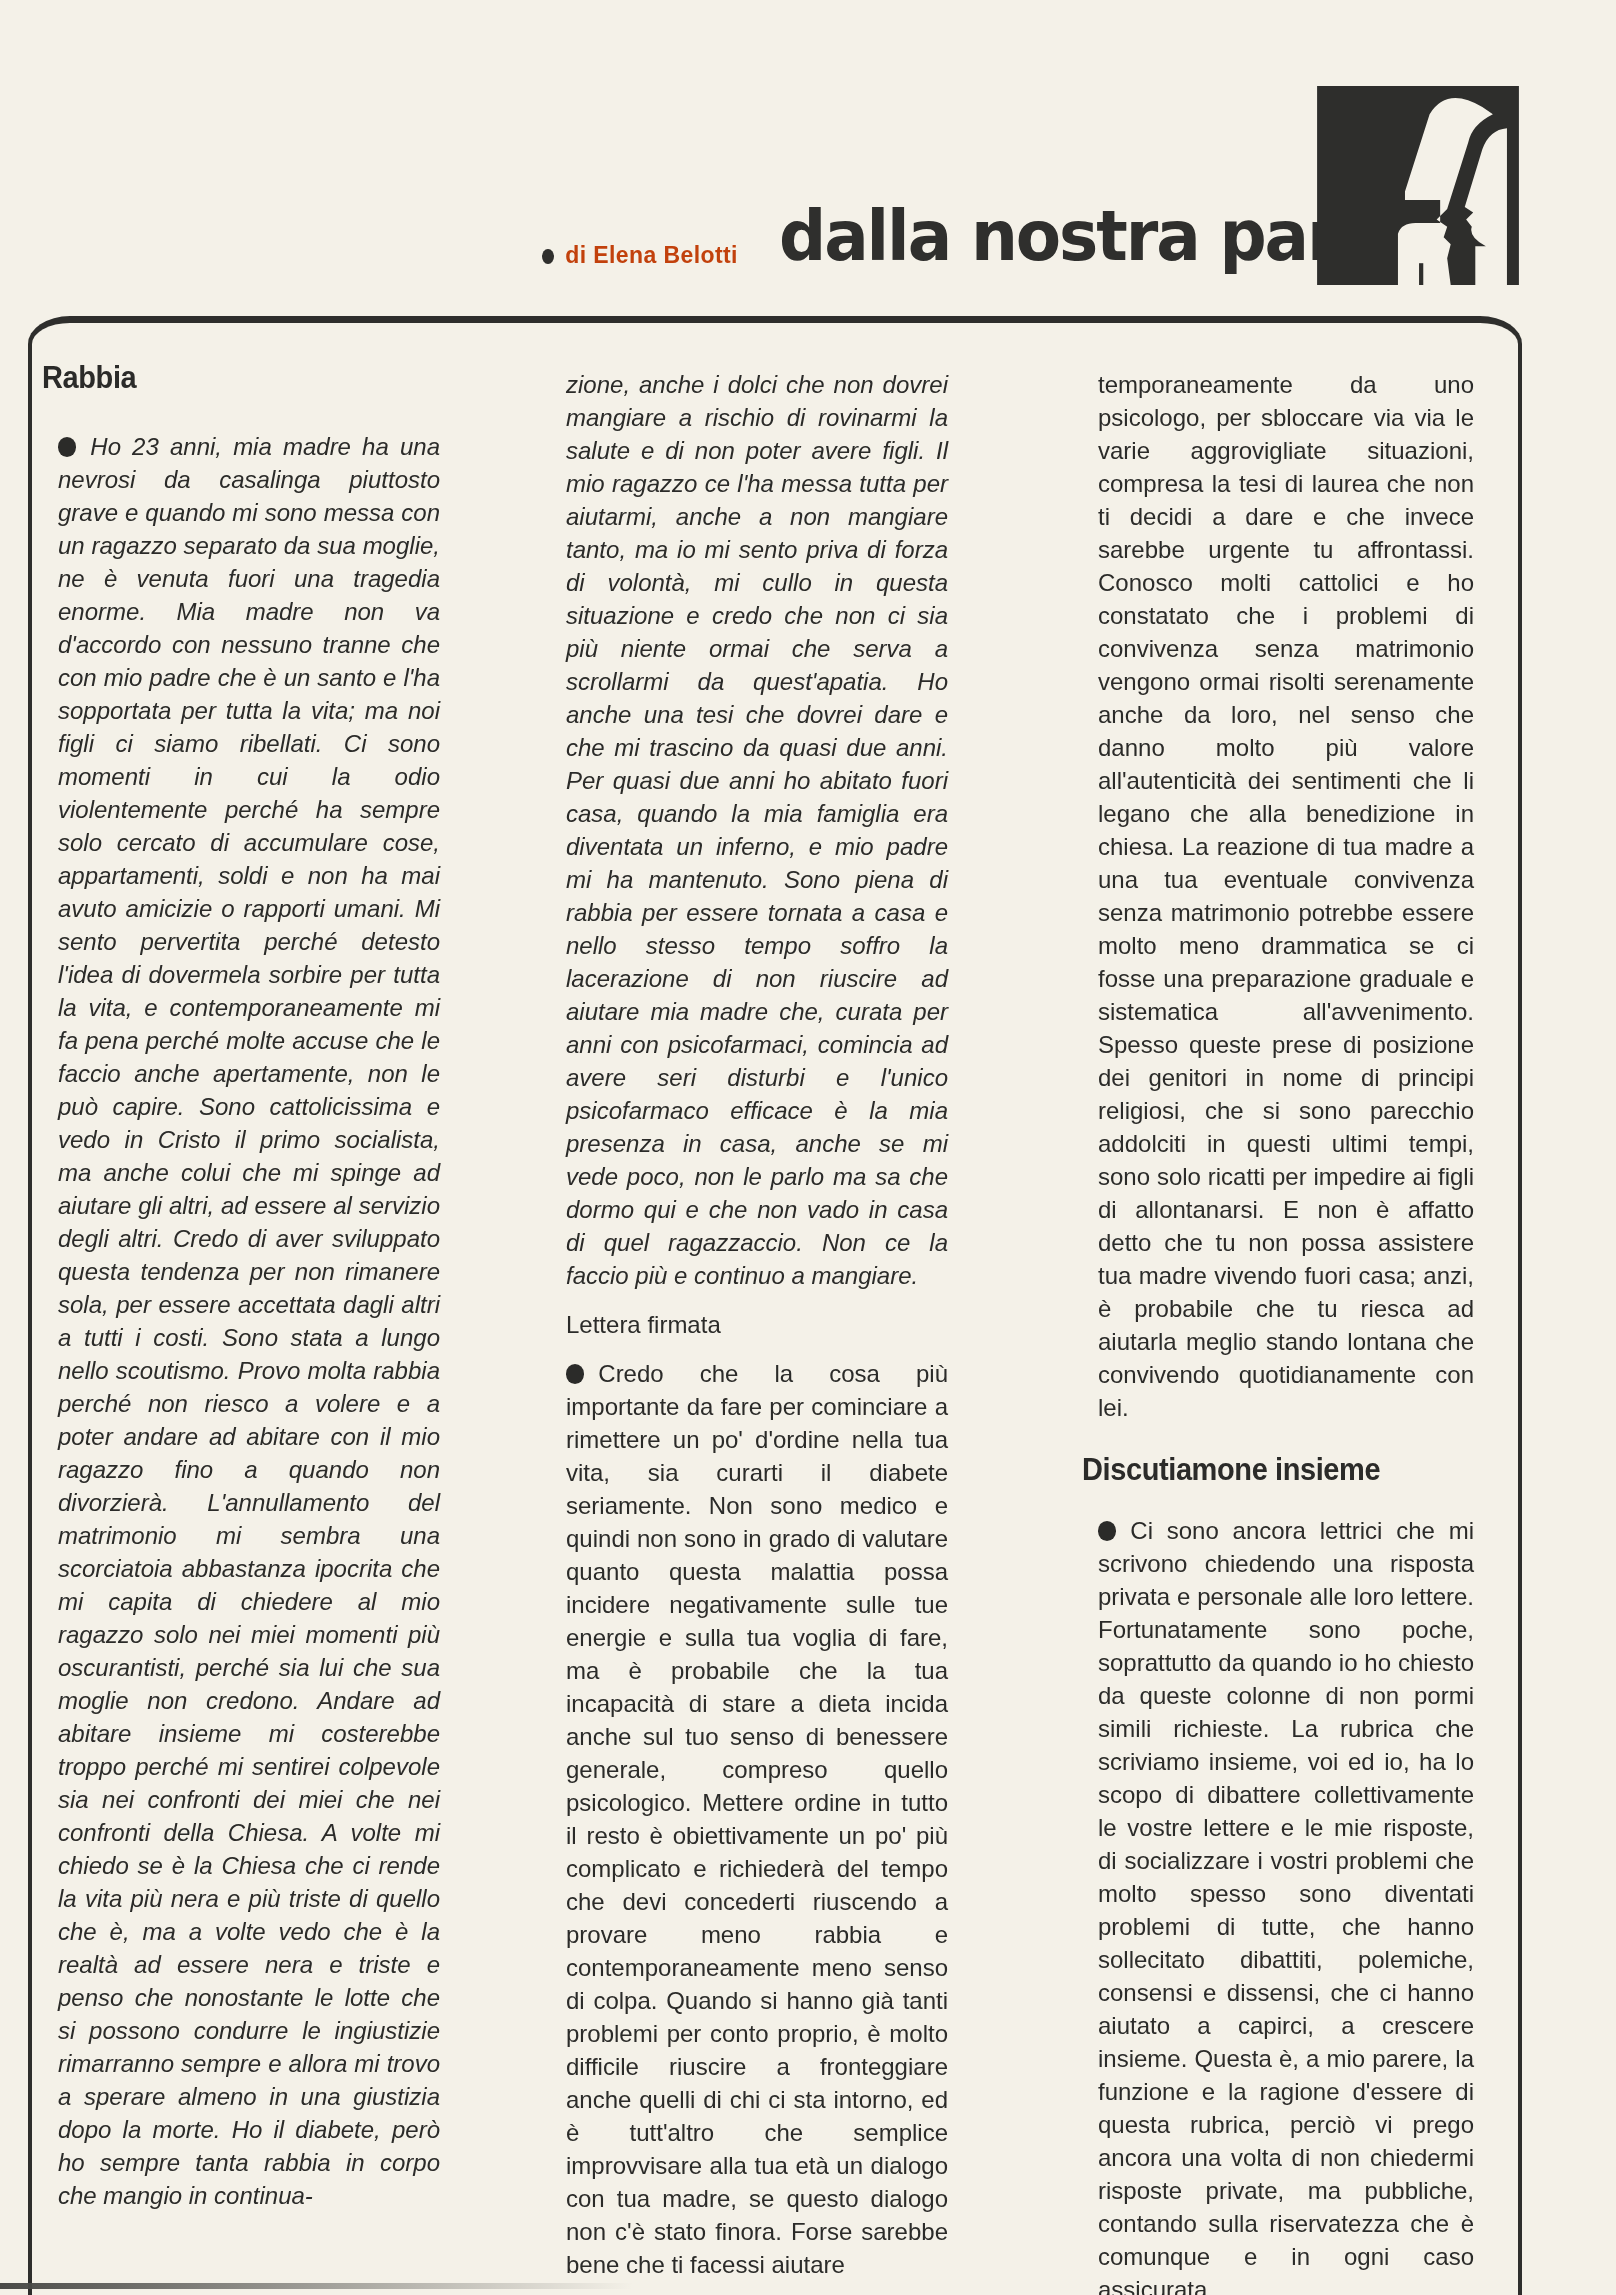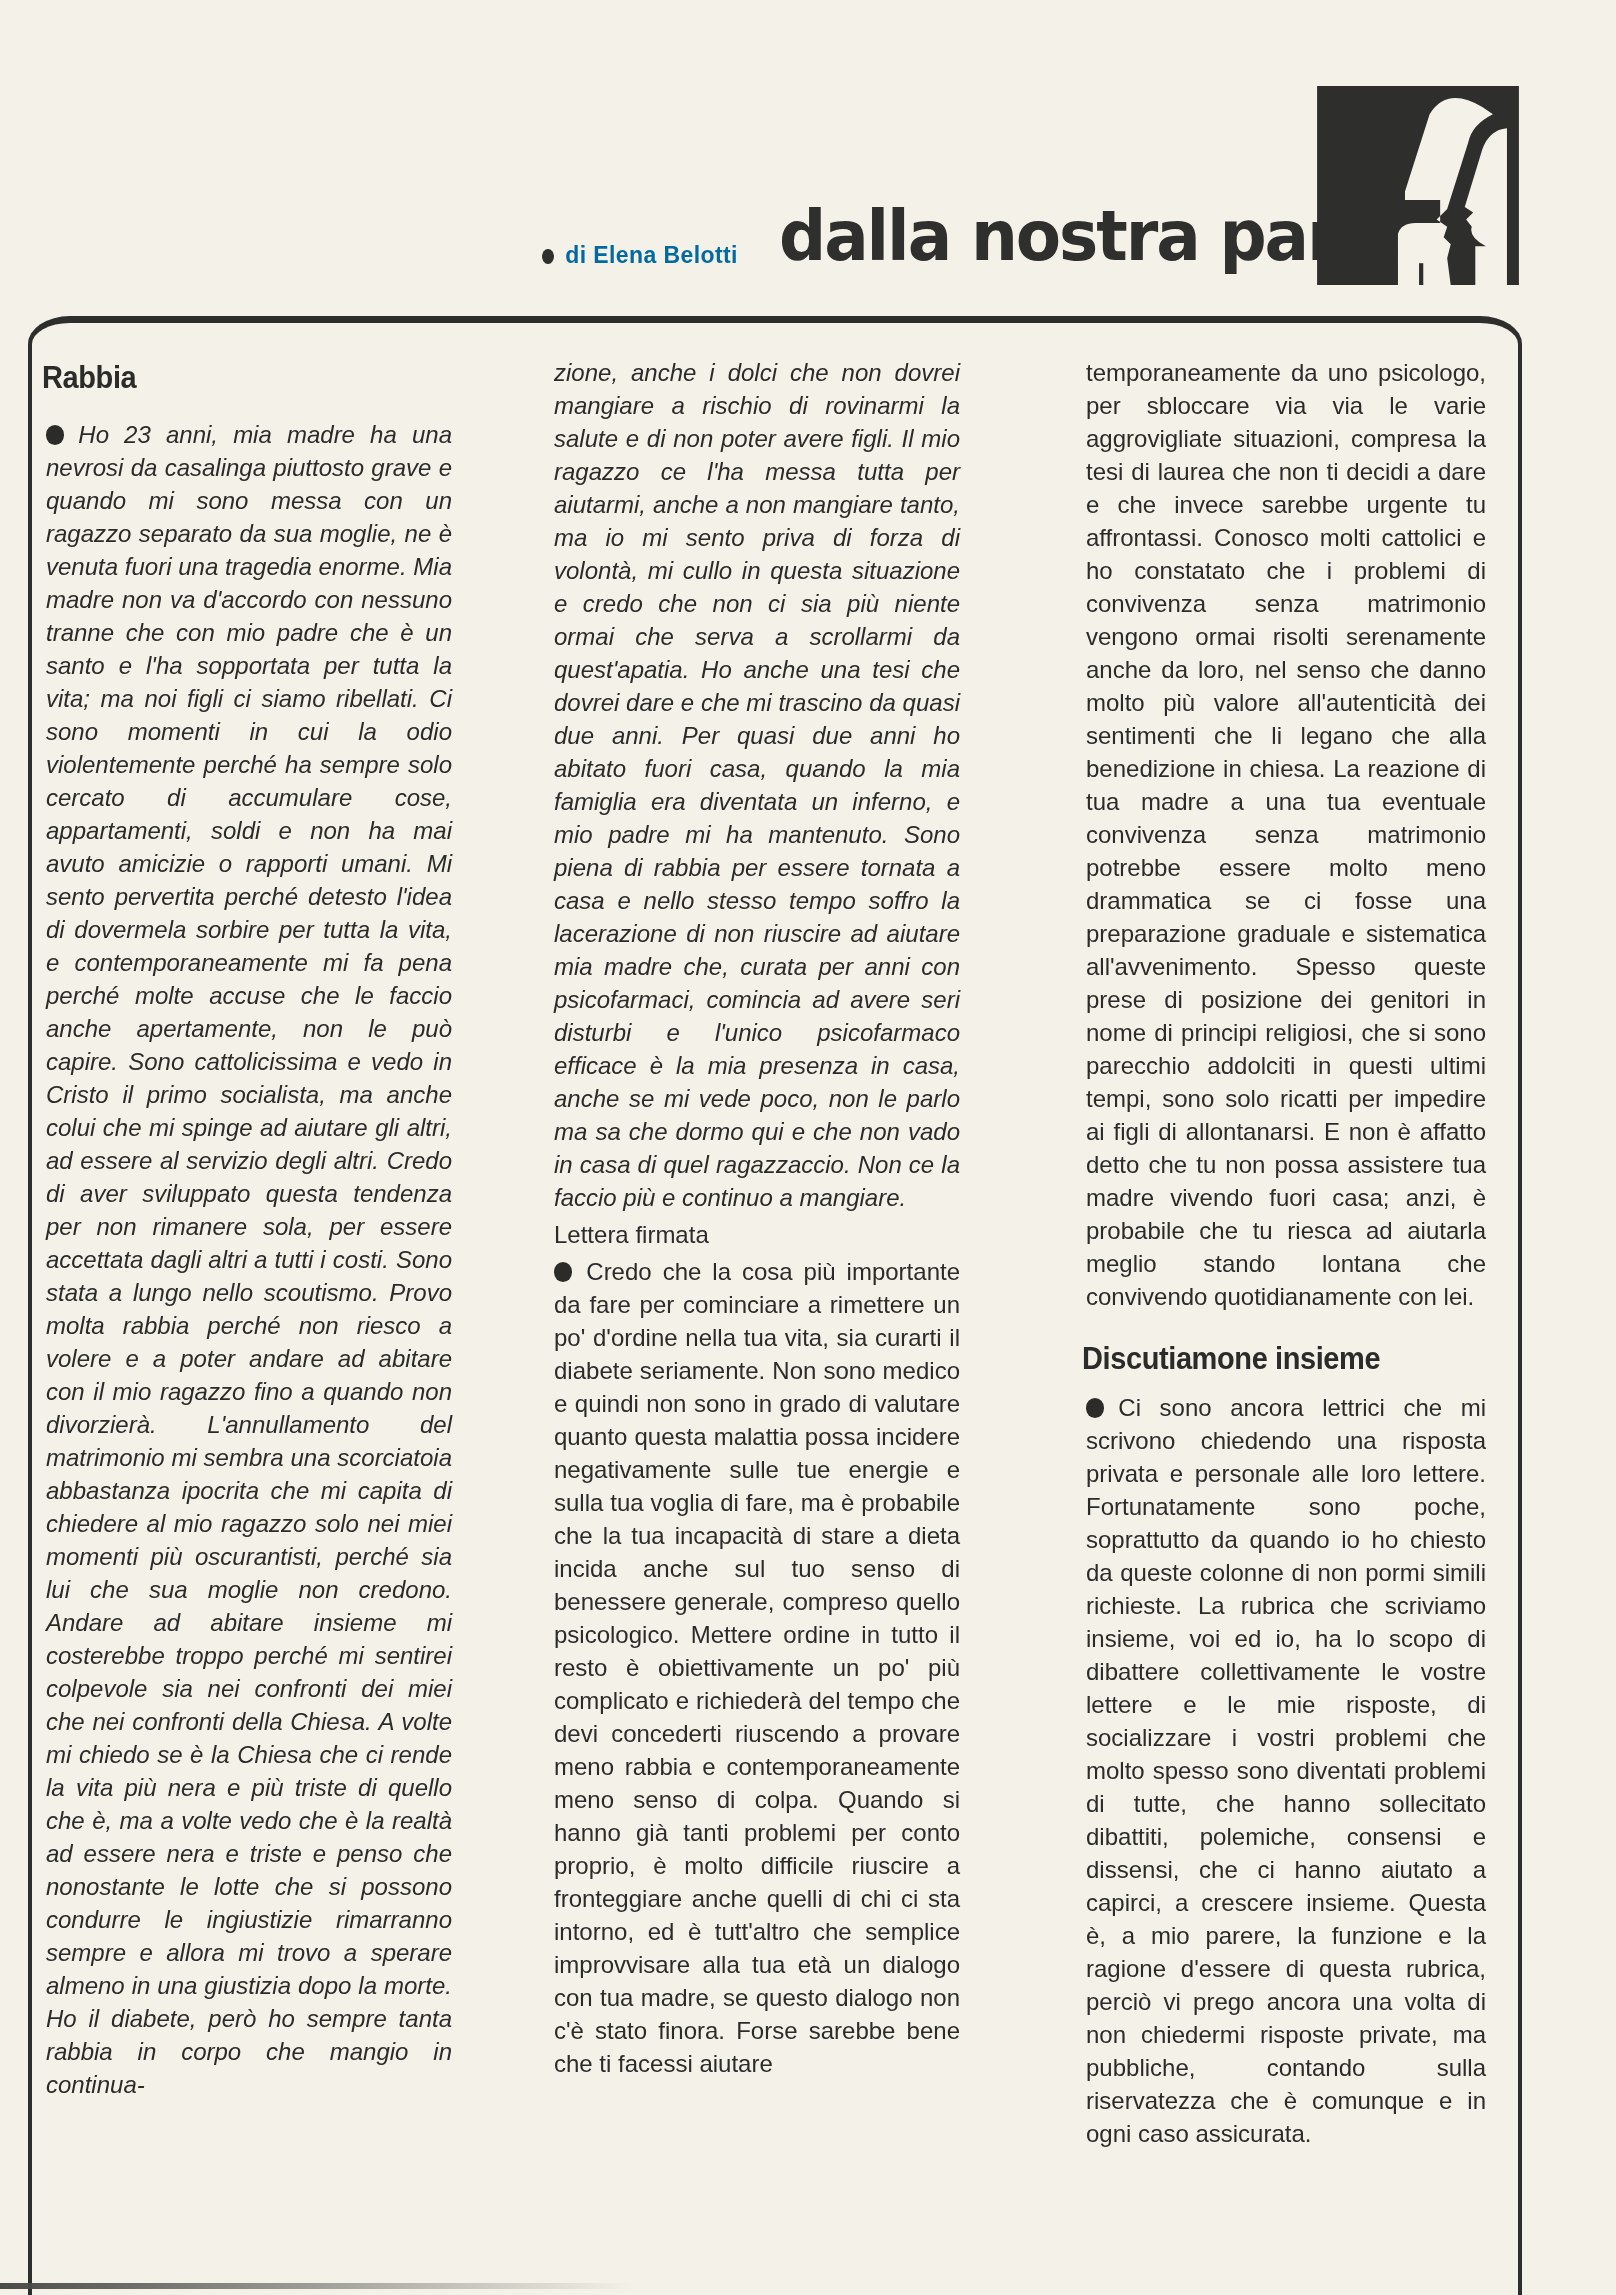--- a/index.html
+++ b/index.html
@@ -10,21 +10,21 @@
     overflow: hidden;
     color: #2b2b29;
     font-family: "Liberation Sans", sans-serif;
   }
   .header {
     position: absolute; left: 0; top: 0; width: 1617px; height: 302px;
   }
   .byline {
     position: absolute; left: 542px; top: 242px;
     font-family: "Liberation Sans", sans-serif;
-    font-size: 23px; font-weight: bold; color: #0369a1;
+    font-size: 23px; font-weight: bold; color: #c2410c;
     letter-spacing: 0.4px;
   }
   .byline .dot {
     display: inline-block; width: 12px; height: 15.5px; border-radius: 50%;
     background: #2f2f2d; margin-right: 11.3px; vertical-align: -1.4px;
   }
   .title {
     position: absolute; left: 779px; top: 204px;
     font-family: "DejaVu Sans", sans-serif;
     font-size: 66px; font-weight: bold; color: #2f2f2d;
@@ -45,21 +45,21 @@
   }
   .frame-bottom {
     position: absolute; left: 0; top: 2283px; width: 633px; height: 5.6px;
     background: linear-gradient(to right, #4a4a47, rgba(74,74,71,0));
   }
   .col {
     position: absolute; top: 352px; width: 414px;
     font-size: 24px; line-height: 33px;
     text-align: justify;
   }
-  .col p { margin: 4px; }
+  .col p { margin: 16px; }
   .col1 { left: 42px; }
   .col2 { left: 550px; }
   .col3 { left: 1082px; width: 408px; }
   .italic { font-style: italic; }
   h2 {
     font-family: "Liberation Sans", sans-serif;
     font-size: 29px; font-weight: bold; margin: 0;
     transform: scaleY(1.08); transform-origin: left top;
     letter-spacing: -0.4px;
   }

